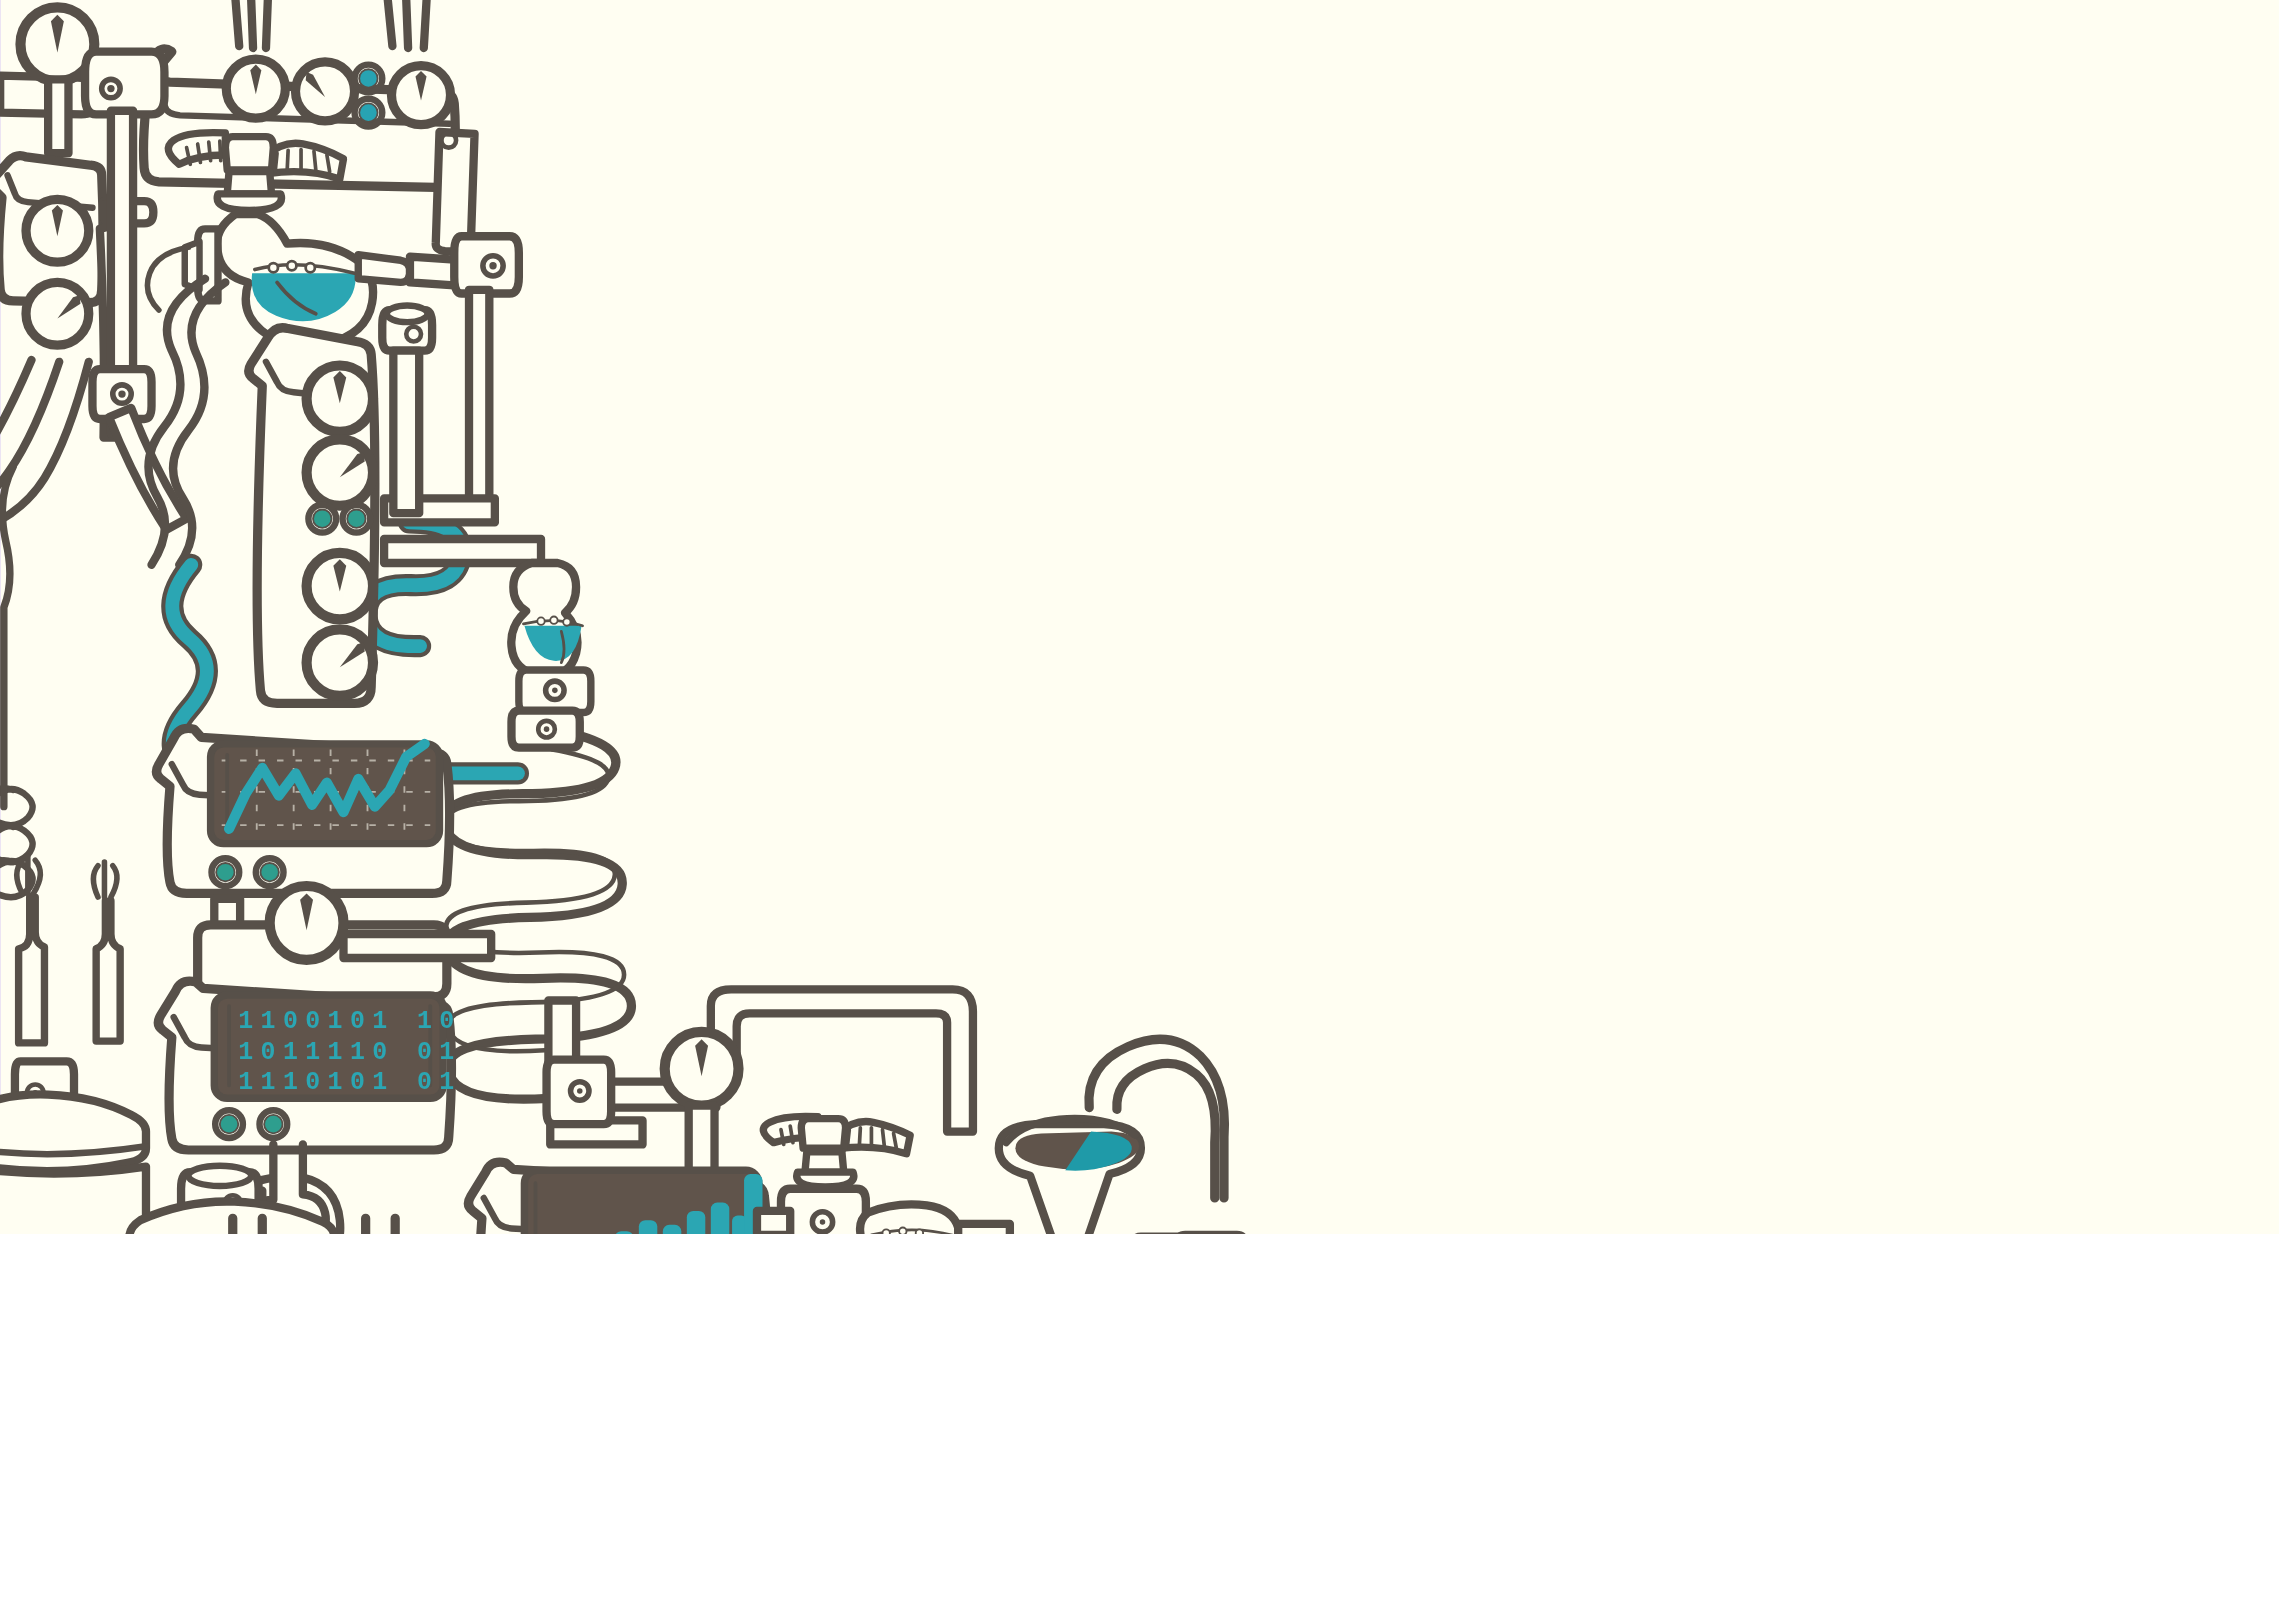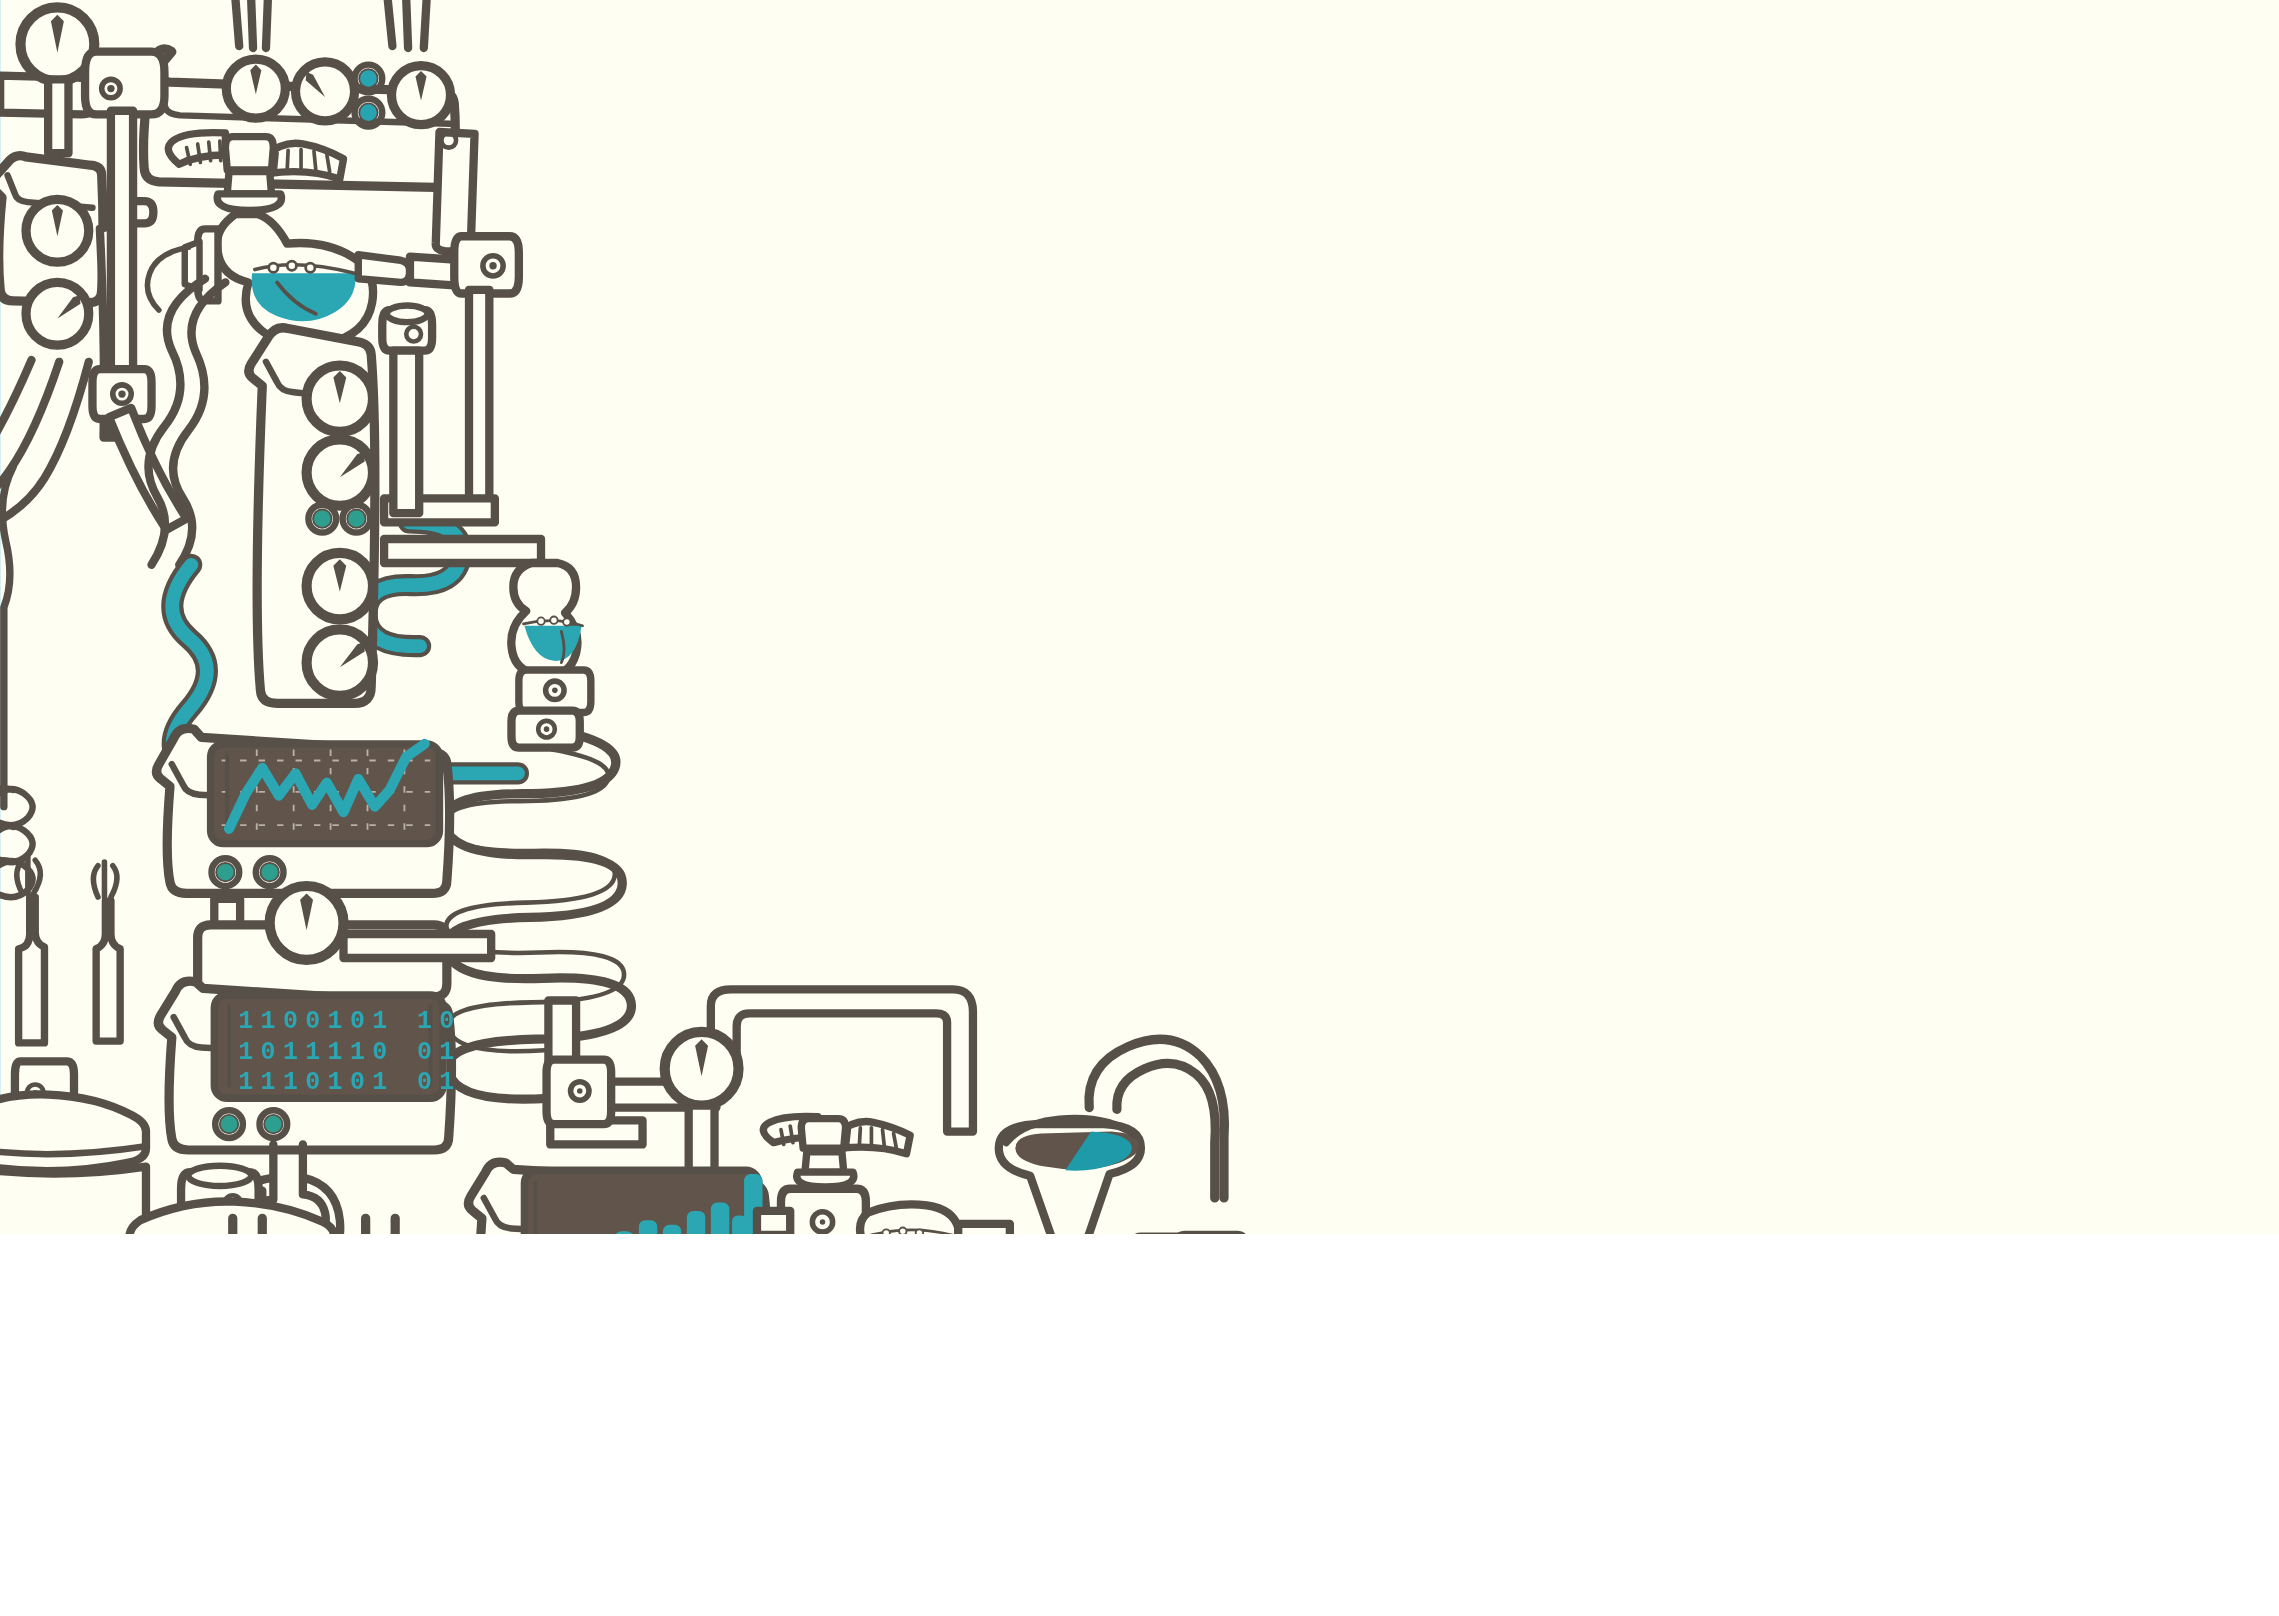--- a/index.html
+++ b/index.html
@@ -1,17 +1,17 @@
 <!DOCTYPE html>
 <html style="font-size:14.8px"><head>
 <meta charset="utf-8">
 <style>
   html,body{margin:0;padding:0;background:#ffffff;}
   body{font-family:"Liberation Sans",sans-serif;}
-  #stage{position:relative;width:2280px;height:1234px;overflow:hidden;background:#0ea5e9;}
+  #stage{position:relative;width:2280px;height:1234px;overflow:hidden;background:#8b5cf6;}
   #stage svg{position:absolute;left:0;top:0;width:2280px;height:1617px;display:block;}
   .ink{fill:none;stroke:#575049;stroke-linecap:round;stroke-linejoin:round;}
   .fillw{fill:#fffef2;stroke:#575049;stroke-linecap:round;stroke-linejoin:round;}
   .screen{fill:#60544b;stroke:#575049;stroke-linejoin:round;}
   .teal{fill:none;stroke:#2ba6b3;stroke-linecap:round;stroke-linejoin:round;}
   .tealf{fill:#2ba6b3;stroke:none;}
   .tealdk{fill:#1f9aa8;stroke:none;}
   .btn-teal{fill:#28a3b2;stroke:#575049;}
   .btn-green{fill:#2e9e8e;stroke:#575049;}
   .needle{fill:#575049;stroke:none;}

